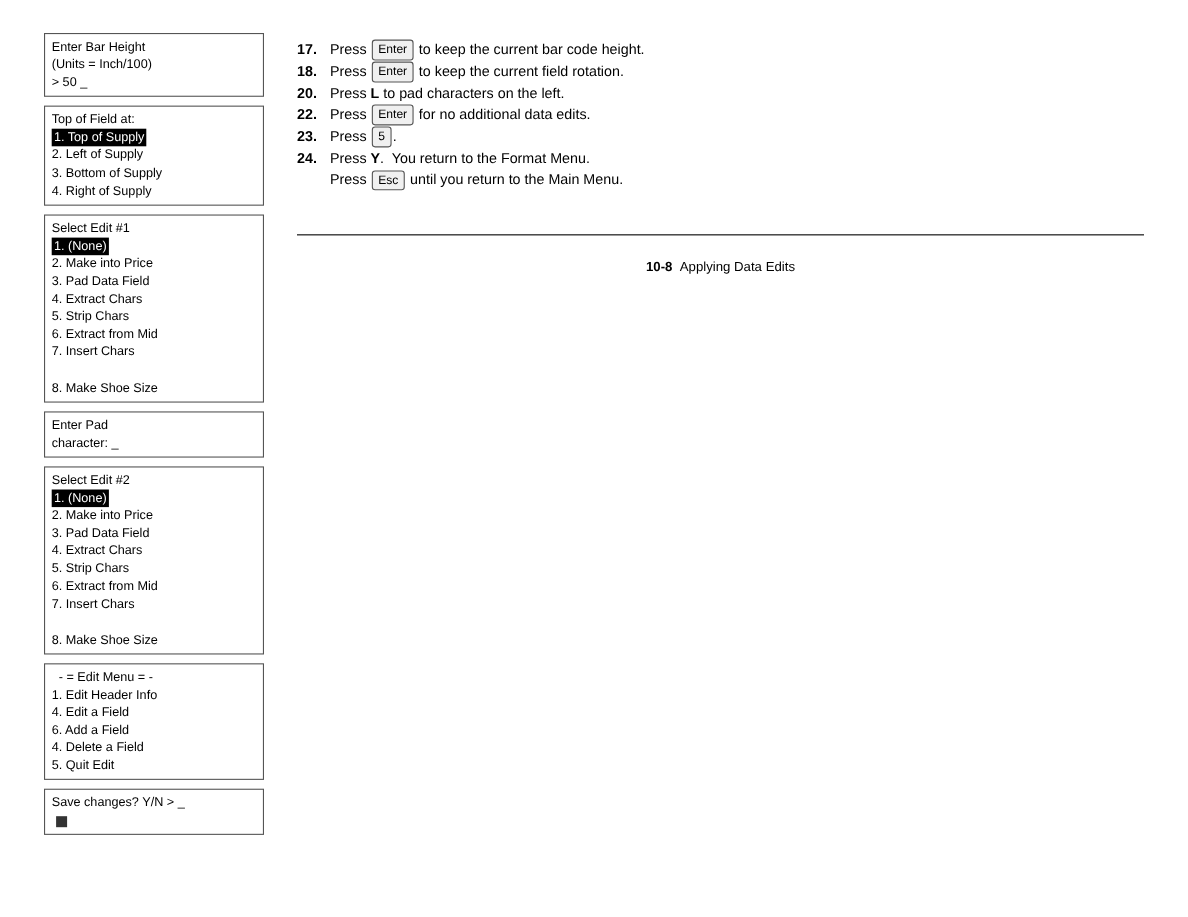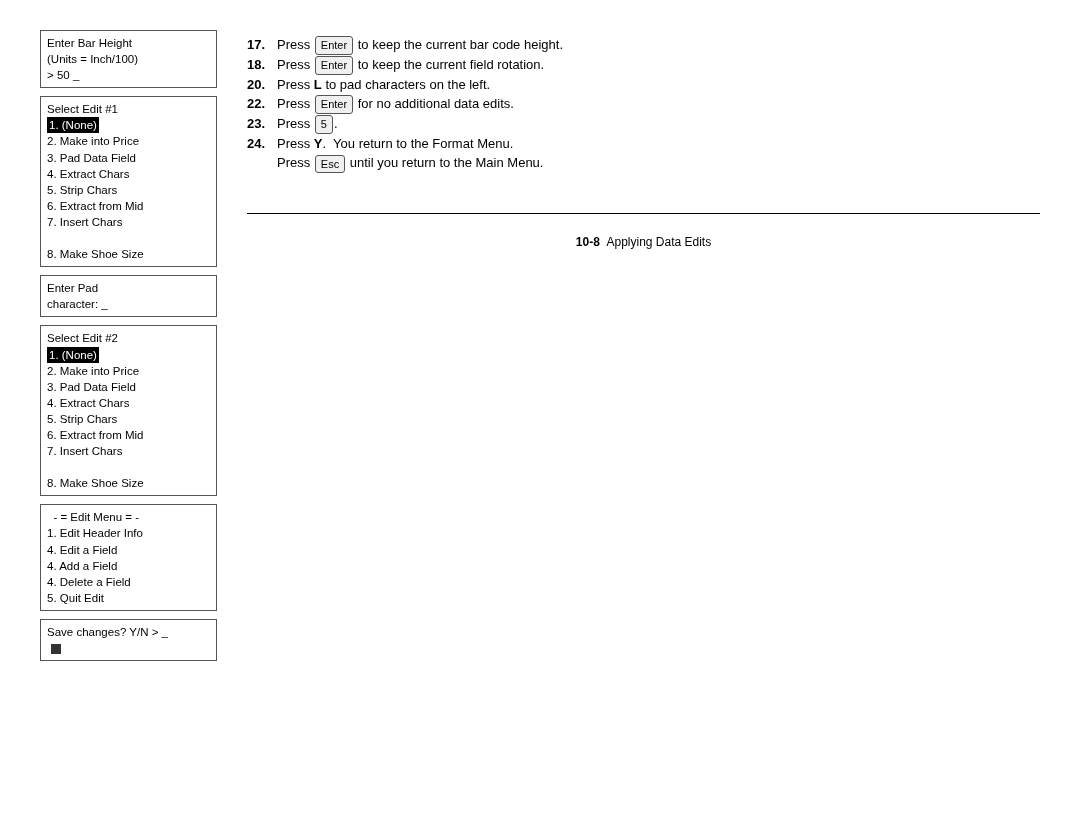--- a/index.html
+++ b/index.html
@@ -14,21 +14,21 @@
     }
 
     .page-container {
       display: flex;
       flex-direction: row;
       padding: 30px 40px;
       gap: 30px;
     }
 
     .left-column {
-      width: 177px;
+      width: 200px;
       flex-shrink: 0;
       display: flex;
       flex-direction: column;
       gap: 8px;
     }
 
     .right-column {
       flex: 1;
       display: flex;
       flex-direction: column;
@@ -104,20 +104,27 @@
 <div class="page-container">
 
   <div class="left-column">
 
     <div class="ui-box">
       <div>Enter Bar Height</div>
       <div>(Units = Inch/100)</div>
       <div>&gt; 50 _</div>
     </div>
 
+    <div class="ui-box">
+      <div>Top of Field at:</div>
+      <div class="highlight">1. Top of Supply</div>
+      <div>2. Left of Supply</div>
+      <div>3. Bottom of Supply</div>
+      <div>4. Right of Supply</div>
+    </div>
 
     <div class="ui-box">
       <div>Select Edit #1</div>
       <div class="highlight">1. (None)</div>
       <div>2. Make into Price</div>
       <div>3. Pad Data Field</div>
       <div>4. Extract Chars</div>
       <div>5. Strip Chars</div>
       <div>6. Extract from Mid</div>
       <div>7. Insert Chars</div>
@@ -141,21 +148,21 @@
       <div>6. Extract from Mid</div>
       <div>7. Insert Chars</div>
       <div>&nbsp;</div>
       <div>8. Make Shoe Size</div>
     </div>
 
     <div class="ui-box">
       <div>&nbsp;&nbsp;- = Edit Menu = -</div>
       <div>1. Edit Header Info</div>
       <div>4. Edit a Field</div>
-      <div>4. Add a Field</div>
+      <div>6. Add a Field</div>
       <div>4. Delete a Field</div>
       <div>5. Quit Edit</div>
     </div>
 
     <div class="ui-box">
       <div>Save changes? Y/N &gt; _</div>
       <div class="small-square-container">
         <div class="small-square"></div>
       </div>
     </div>

